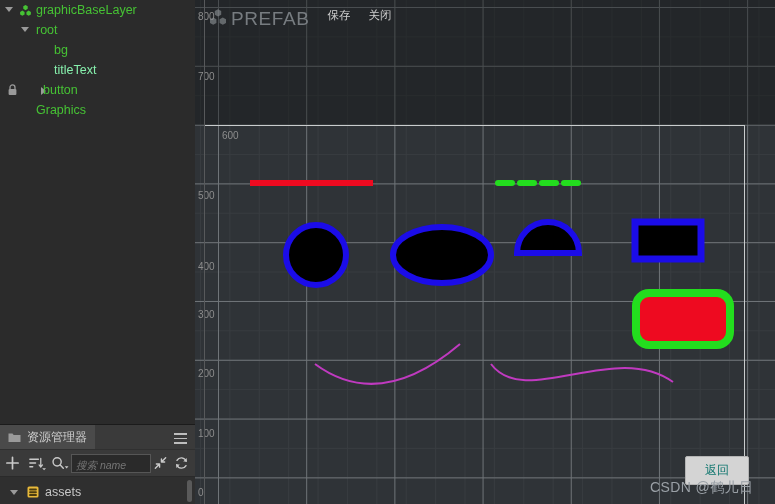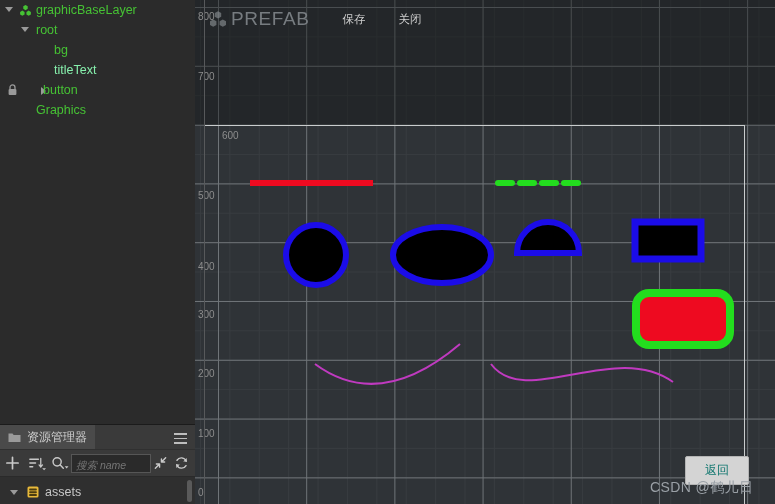--- a/index.html
+++ b/index.html
@@ -77,25 +77,25 @@
              border:1px solid #c9cccd;border-bottom:none;border-right-width:1px;
              box-sizing:border-box;}
 
   
   #vruler{position:absolute;left:0;top:0;width:26px;height:504px;}
   .vtick{position:absolute;left:3px;font-size:10px;color:#8d8d8d;}
   #ruler-edge{position:absolute;left:9px;top:0;width:1px;height:504px;background:#57595b;}
 
   
   #prefabbar{position:absolute;left:13px;top:8px;height:22px;
-             display:flex;align-items:center;gap:0;}
+             display:flex;gap:0;}
   #prefab-ico2{width:20px;height:18px;opacity:.62;}
   #prefab-word{font-size:19px;color:#777c80;letter-spacing:.6px;margin-left:3px;
                font-family:"Liberation Sans",sans-serif;}
-  .bar-btn{font-size:11.5px;color:#cfcfcf;margin-left:33px;cursor:pointer;}
+  .bar-btn{font-size:11.5px;color:#cfcfcf;margin-left:18px;cursor:pointer;}
 
   
   #back-btn{position:absolute;left:490px;top:456px;width:62px;height:27px;
             background:#d4d4d4;border:1px solid #b4b4b4;border-radius:2px;
             display:flex;align-items:center;justify-content:center;
             font-size:12px;color:#0f766e;cursor:pointer;}
 
   #watermark{position:absolute;left:455px;top:479px;font-size:14px;color:#9aa0a6;
              letter-spacing:.4px;}
 

